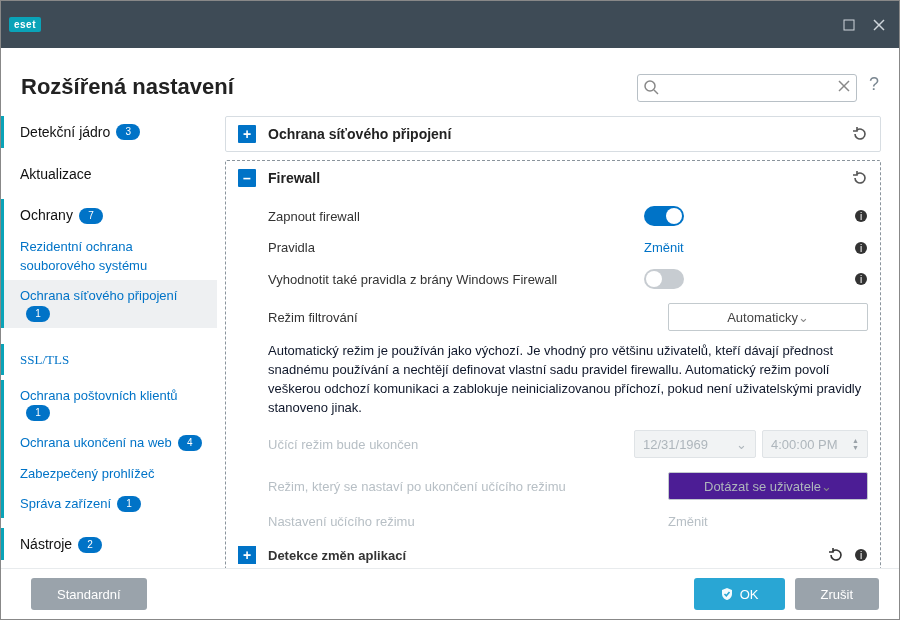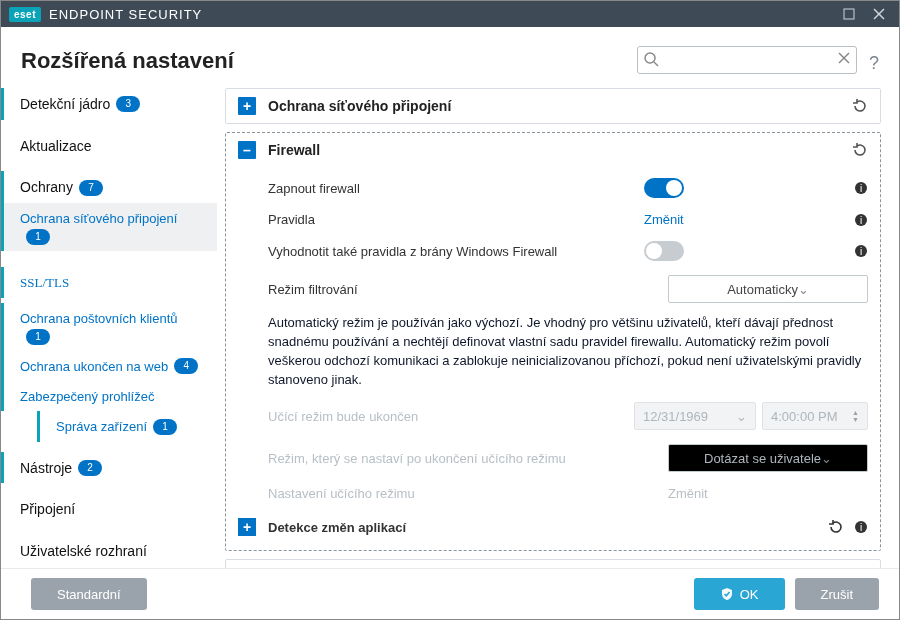--- a/index.html
+++ b/index.html
@@ -1,24 +1,24 @@
 <!DOCTYPE html>
 <html><head>
 <meta charset="utf-8">
 <style>
   html,body{margin:0;padding:0;font-family:"Segoe UI",Arial,sans-serif;font-size:13px;color:#333;background:#fff}
   #app{width:900px;height:620px;display:flex;flex-direction:column;border:1px solid #888;box-sizing:border-box;overflow:hidden}
   
-  .titlebar{height:26px;background:#3e4b56;color:#fff;display:flex;align-items:center;padding:0 8px;flex:none}
+  .titlebar{height:47px;background:#3e4b56;color:#fff;display:flex;align-items:center;padding:0 8px;flex:none}
   .brand-box{background:#0aa3b8;color:#fff;font-weight:bold;font-size:10px;padding:2px 5px;border-radius:2px;letter-spacing:.5px;margin-right:8px}
   .brand-text{font-size:13px;letter-spacing:1px}
   .titlebar .spacer{flex:1}
   .win-btn{width:24px;height:24px;display:flex;align-items:center;justify-content:center;color:#cfd6db;margin-left:6px;cursor:pointer}
   
-  .header{display:flex;align-items:flex-end;padding:19px 20px 10px 20px;flex:none}
+  .header{display:flex;align-items:flex-start;padding:26px 20px 10px 20px;flex:none}
   .header h1{margin:0;font-size:22px;font-weight:600;color:#222;flex:1}
   .search{position:relative;width:220px}
   .search input{width:100%;height:28px;border:1px solid #b8c0c6;border-radius:3px;padding:0 26px 0 26px;box-sizing:border-box;font-size:13px;outline:none}
   .search .mag{position:absolute;left:6px;top:5px;color:#888}
   .search .clear{position:absolute;right:6px;top:5px;color:#888;cursor:pointer}
   .help{margin-left:12px;color:#7a8690;font-size:18px;cursor:pointer}
   
   .body{flex:1;display:flex;min-height:0}
   
   .sidebar{width:216px;flex:none;padding:4px 4px 4px 0;overflow-y:auto}
@@ -46,21 +46,21 @@
   .row.disabled .lab,.row.disabled .ctrl,.row.disabled .link{color:#b7bfc5}
   .link{color:#0073c7;cursor:pointer}
   .desc{font-size:13px;color:#0f172a;line-height:1.45;padding:4px 0 6px 0}
   
   .toggle{width:40px;height:20px;border-radius:10px;background:#c7ccd1;position:relative;cursor:pointer}
   .toggle .knob{position:absolute;top:2px;left:2px;width:16px;height:16px;border-radius:50%;background:#fff;transition:left .1s}
   .toggle.on{background:#0073c7}
   .toggle.on .knob{left:22px}
   
   .select{flex:1;height:26px;border:1px solid #c3cace;border-radius:2px;display:flex;align-items:center;padding:0 8px;background:#fff;justify-content:center;cursor:pointer;font-size:13px;color:#444}
-  .select.disabled{background:#000000;color:#aeb6bc;cursor:default}
+  .select.disabled{background:#4c1d95;color:#aeb6bc;cursor:default}
   .select .chev{color:#888}
   .datebox,.timebox{height:26px;border:1px solid #dfe3e6;background:#f1f3f4;color:#aeb6bc;border-radius:2px;display:flex;align-items:center;padding:0 8px;font-size:13px;cursor:default}
   .datebox{width:104px;justify-content:space-between;margin-right:6px}
   .timebox{width:88px;justify-content:space-between}
   .spin{display:flex;flex-direction:column;font-size:7px;line-height:7px;color:#9aa2a8;margin-left:4px}
   
   .subhead{display:flex;align-items:center;padding:10px 0 4px 0;margin-left:-30px}
   .subhead .exp{width:18px;height:18px;display:flex;align-items:center;justify-content:center;background:#0073c7;color:#fff;font-weight:bold;font-size:14px;margin-right:12px}
   .subhead .title{font-weight:600;flex:1}
   
@@ -77,21 +77,20 @@
   .scroll::-webkit-scrollbar{width:10px}
   .scroll::-webkit-scrollbar-thumb{background:#c9ced3;border-radius:5px}
 </style>
 </head>
 <body>
 
 <div id="app">
 
   <div class="titlebar">
     <span class="brand-box">eset</span>
-    <span class="brand-text">ENDPOINT SECURITY</span>
     <span class="spacer"></span>
     <span class="win-btn">
       <svg width="12" height="12">
           <rect x="1" y="1" width="10" height="10" fill="none" stroke="currentColor"></rect>
         </svg>
     </span>
     <span class="win-btn">
       <svg width="12" height="12">
           <line x1="1" y1="1" x2="11" y2="11" stroke="currentColor" stroke-width="1.5"></line>
           <line x1="11" y1="1" x2="1" y2="11" stroke="currentColor" stroke-width="1.5"></line>
@@ -118,26 +117,27 @@
     </div>
     <span class="help">?</span>
   </div>
 
   <div class="body">
 
     <div class="sidebar" id="sidebar">
         <div class="side-item top accent" style="margin-top: 0px;"><span class="label">Detekční jádro</span><span class="badge">3</span></div>
         <div class="side-item top" style="margin-top: 10px;"><span class="label">Aktualizace</span></div>
         <div class="side-item top accent" style="margin-top: 10px;"><span class="label">Ochrany</span><span class="badge">7</span></div>
+        <div class="side-item sub accent" style="margin-top: 0px;"><span class="label">Rezidentní ochrana souborového systému</span></div>
         <div class="side-item sub accent active" style="margin-top: 0px;"><span class="label">Ochrana síťového připojení</span><span class="badge">1</span></div>
         <div class="side-item sub accent" style="margin-top: 16px; font-family: Liberation Serif, serif;"><span class="label">SSL/TLS</span></div>
         <div class="side-item sub accent" style="margin-top: 5px;"><span class="label">Ochrana poštovních klientů</span><span class="badge">1</span></div>
-        <div class="side-item sub accent" style="margin-top: 0px;"><span class="label">Ochrana ukončen na web</span><span class="badge">4</span></div>
+        <div class="side-item sub accent" style="margin-top: 0px;"><span class="label">Ochrana ukončení na web</span><span class="badge">4</span></div>
         <div class="side-item sub accent" style="margin-top: 0px;"><span class="label">Zabezpečený prohlížeč</span></div>
-        <div class="side-item sub accent" style="margin-top: 0px; margin-left: 36px;"><span class="label">Správa zařízení</span><span class="badge">1</span></div>
+        <div class="side-item sub accent" style="margin-top: 0px;"><span class="label">Správa zařízení</span><span class="badge">1</span></div>
         <div class="side-item top accent" style="margin-top: 10px;"><span class="label">Nástroje</span><span class="badge">2</span></div>
         <div class="side-item top" style="margin-top: 10px;"><span class="label">Připojení</span></div>
         <div class="side-item top" style="margin-top: 10px;"><span class="label">Uživatelské rozhraní</span></div>
       </div>
 
     <div class="main">
       <div class="scroll">
 
         <div class="panel">
           <div class="panel-head">

